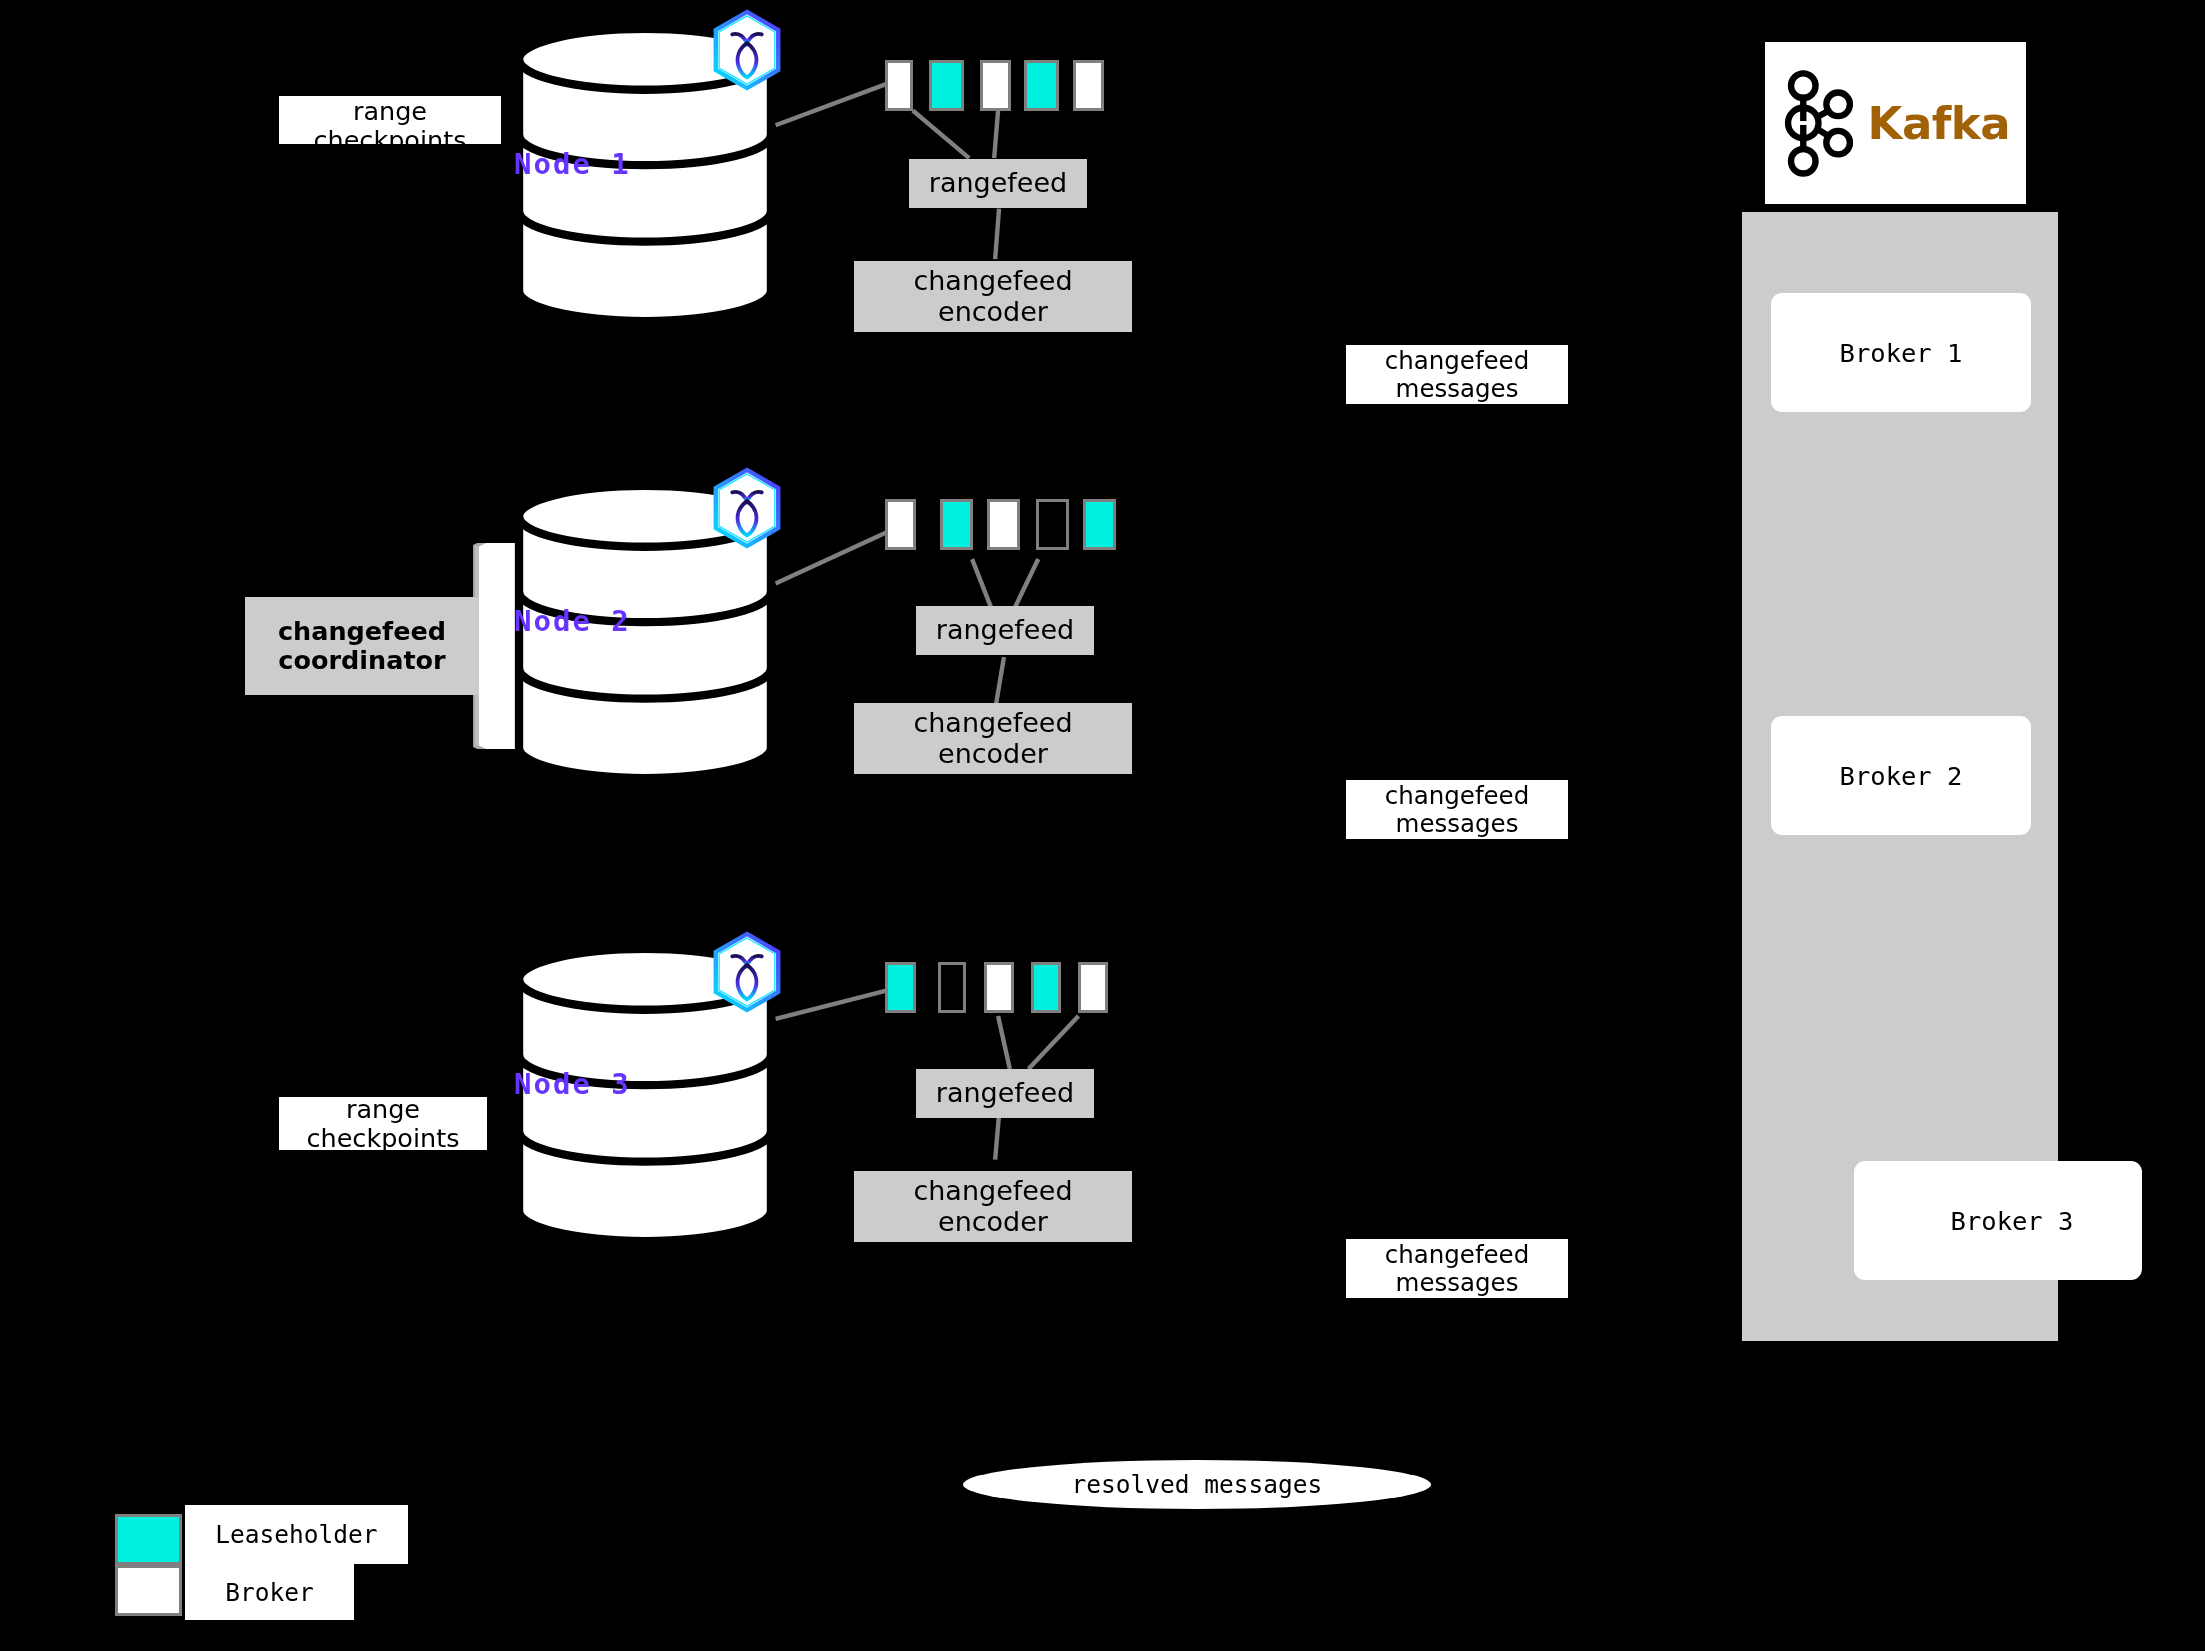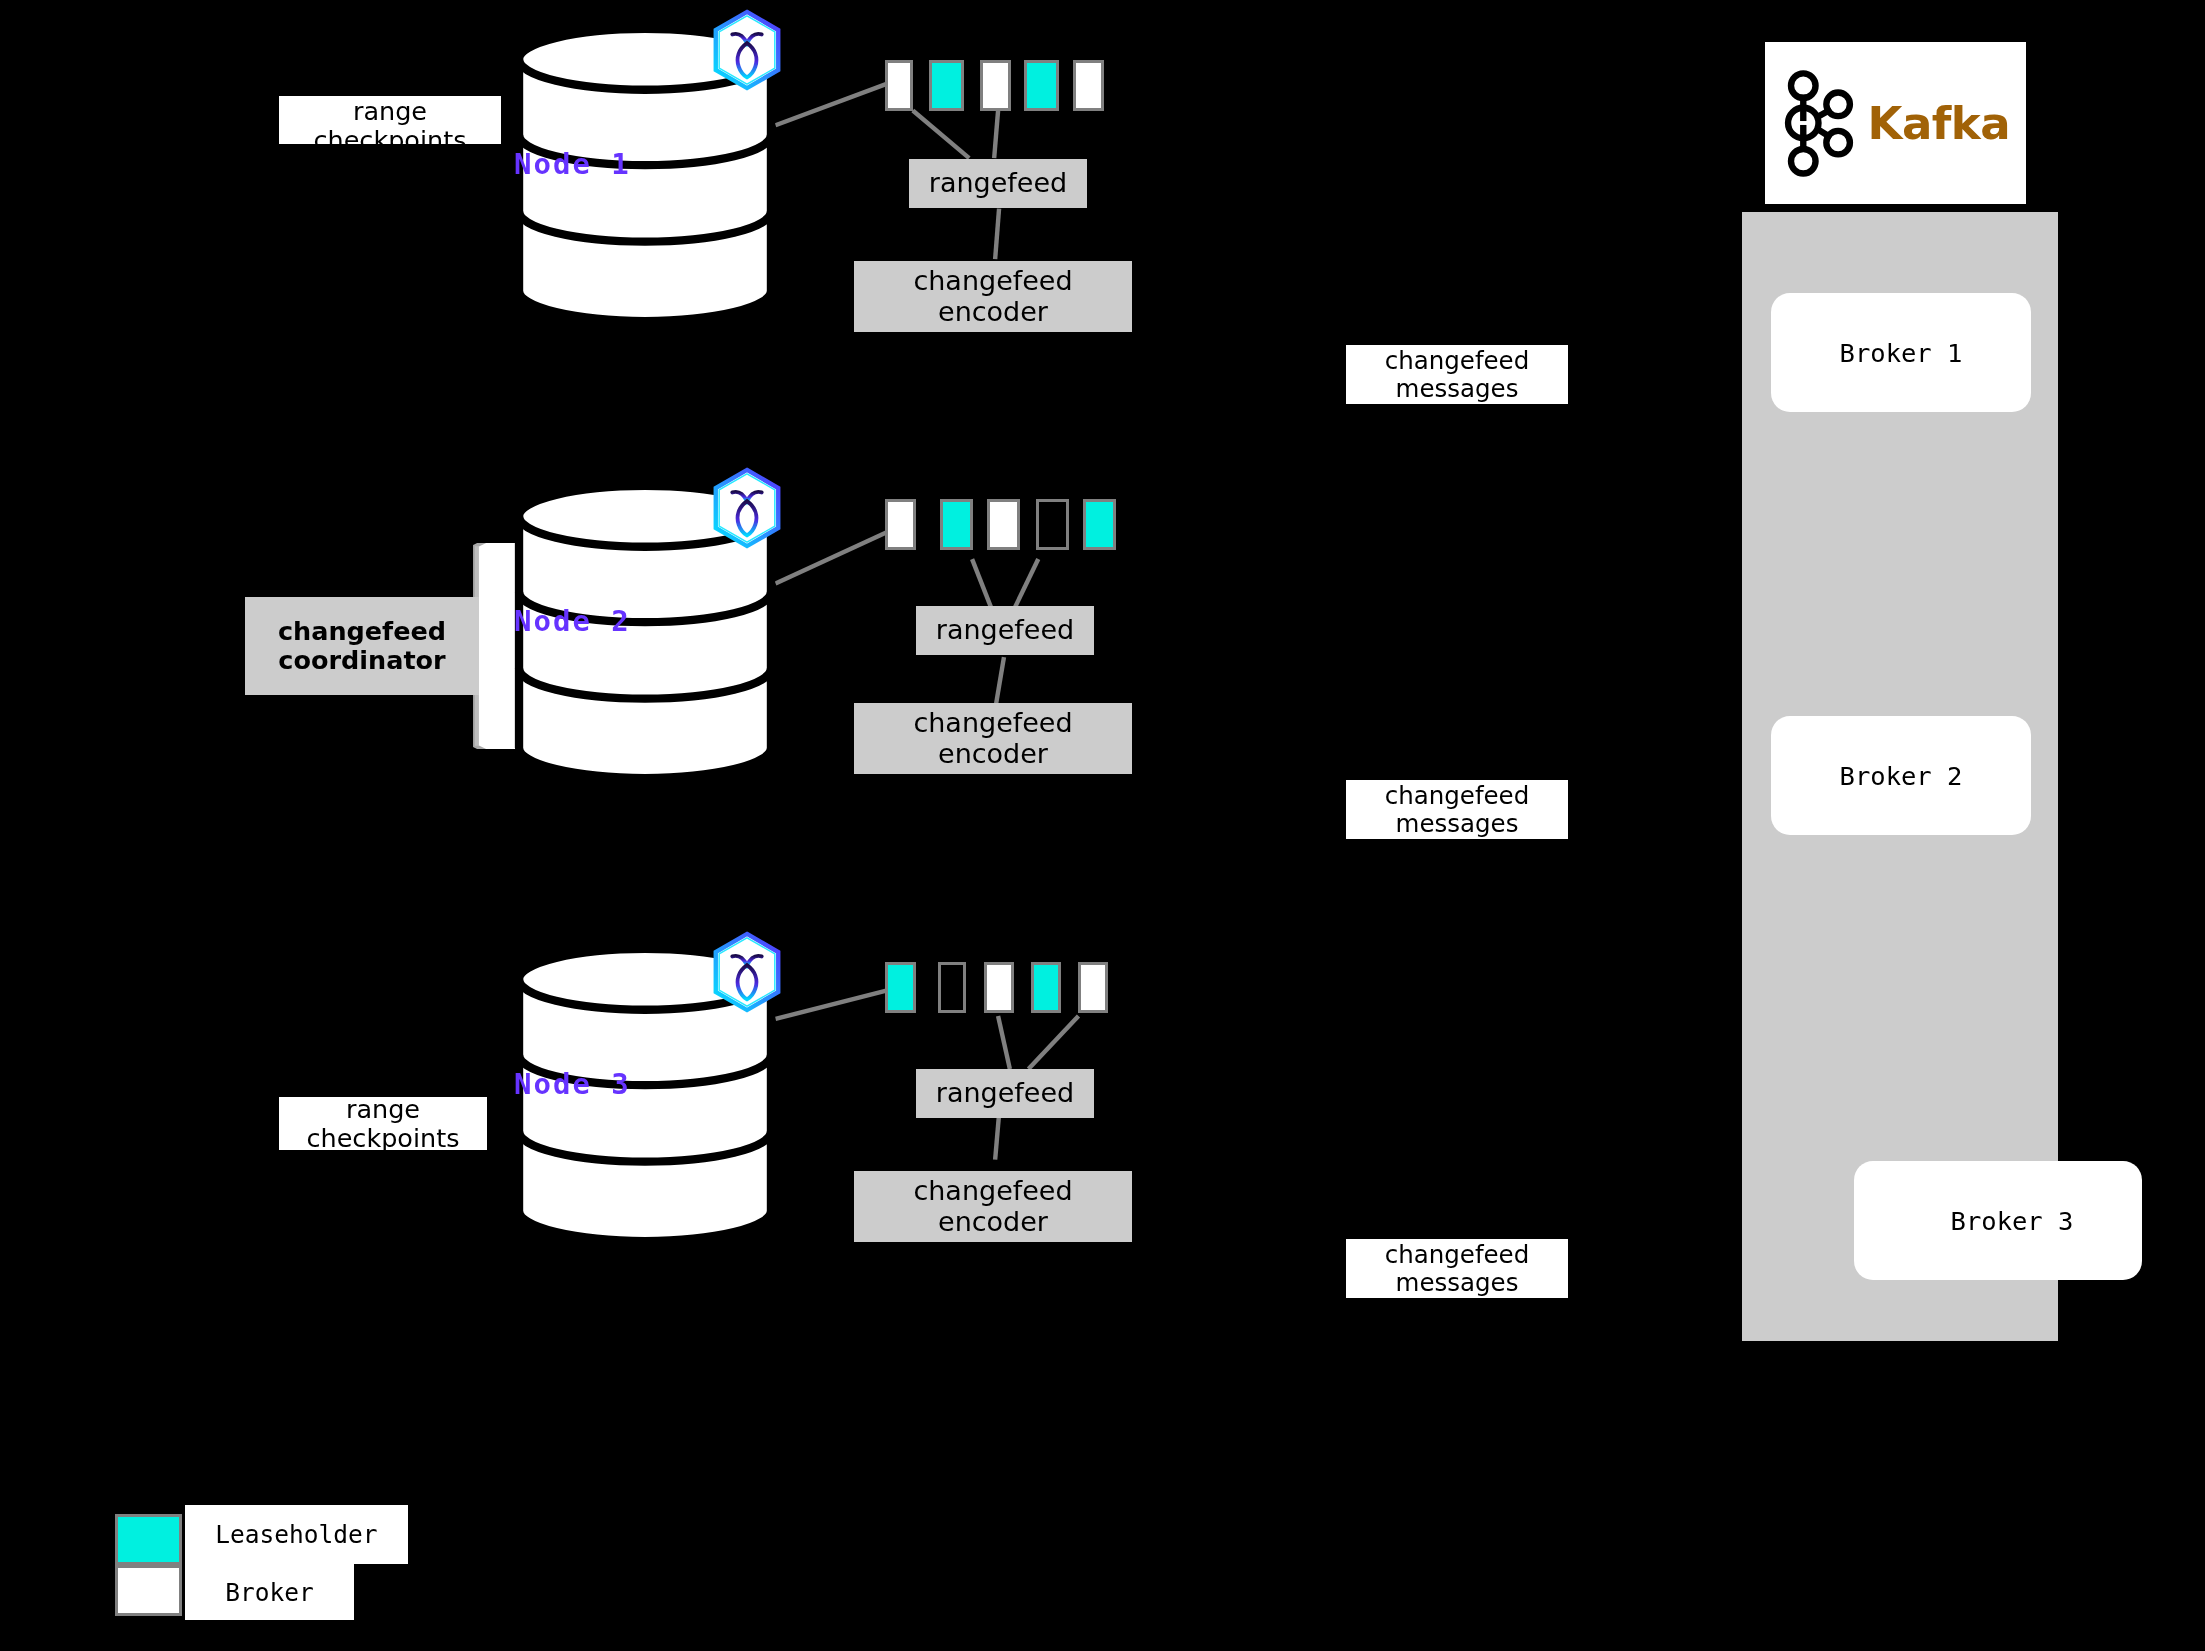--- a/index.html
+++ b/index.html
@@ -114,21 +114,21 @@
     color: #a16207;
     letter-spacing: -0.5px;
   }
   .kafka-cluster {
     position: absolute;
     background: #CCCCCC;
   }
   .broker {
     position: absolute;
     background: #FFFFFF;
-    border-radius: 19px;
+    border-radius: 11px;
     color: #000000;
     font-family: "DejaVu Sans Mono", monospace;
     font-size: 25.5px;
     display: flex;
     align-items: center;
     justify-content: center;
     text-align: center;
   }
 
   
@@ -413,20 +413,23 @@
   <div class="broker" style="left:1771px; top:293px; width:260px; height:119px;">
     <span>Broker 1</span>
   </div>
   <div class="broker" style="left:1771px; top:716px; width:260px; height:119px;">
     <span>Broker 2</span>
   </div>
   <div class="broker" style="left:1854px; top:1161px; width:260px; height:119px;padding-left:28px;">
     <span>Broker 3</span>
   </div>
 
+  <div class="pill" style="left:963px; top:1460px; width:468px; height:49px;">
+    <span>resolved messages</span>
+  </div>
 
   <div class="legend-swatch range-leaseholder" style="left:115px; top:1514px; width:67px; height:51px;"></div>
   <div class="legend-text" style="left:185px; top:1505px; width:223px; height:59px;">
     <span>Leaseholder</span>
   </div>
 
   <div class="legend-swatch range-replica" style="left:115px; top:1565px; width:67px; height:51px;"></div>
   <div class="legend-text" style="left:185px; top:1564px; width:169px; height:56px;">
     <span>Broker</span>
   </div>

